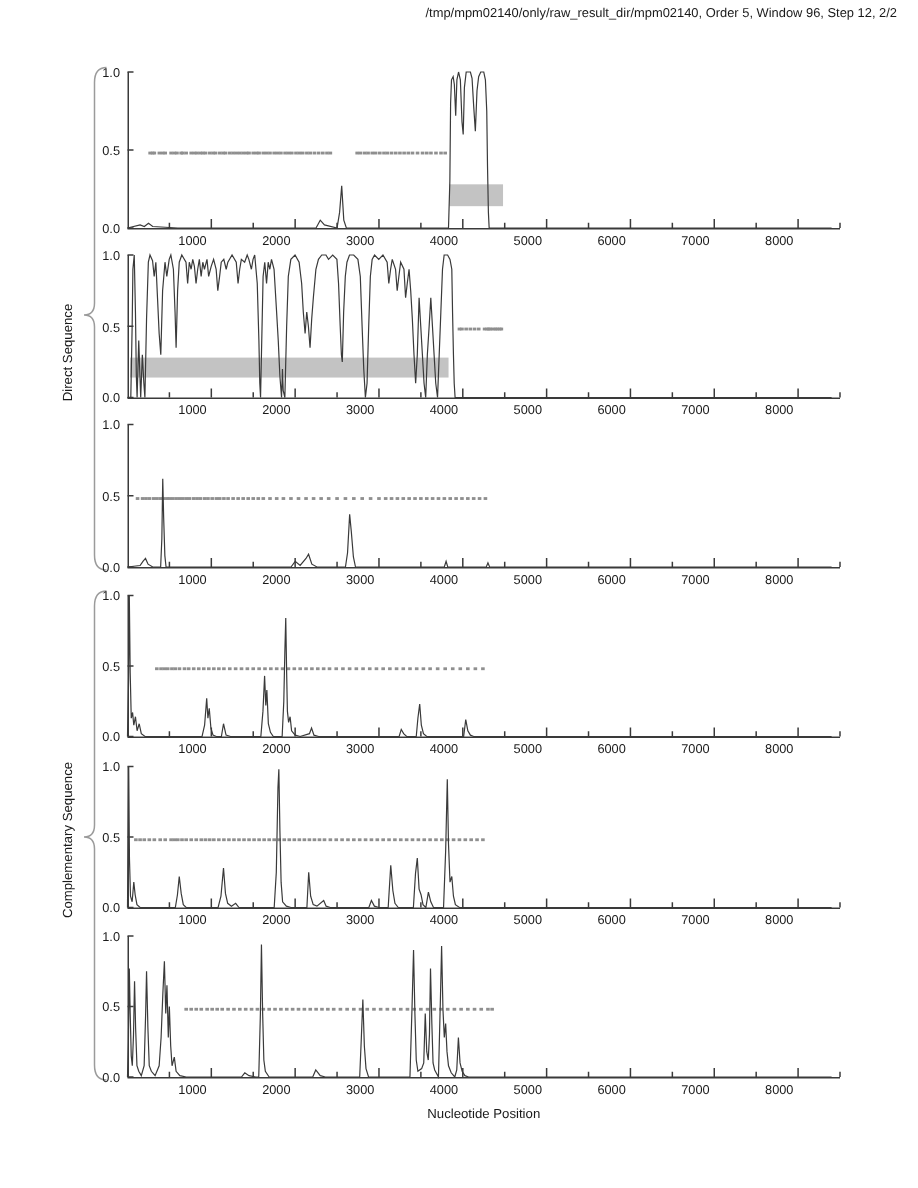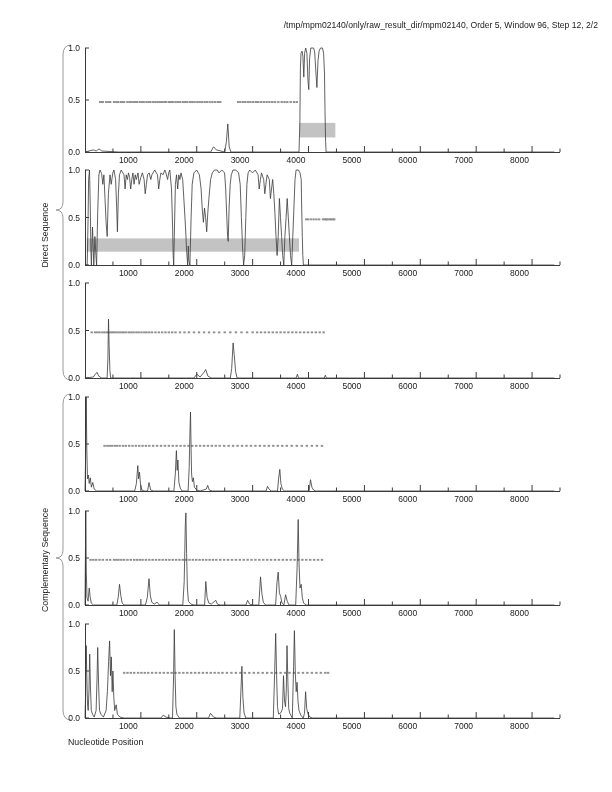--- a/index.html
+++ b/index.html
@@ -1,19 +1,19 @@
 <!DOCTYPE html>
 <html><head>
 <meta charset="utf-8">
 <style>
   html,body{margin:0;padding:0;background:#fff;}
   #page{position:relative;width:612px;height:792px;background:#ffffff;overflow:hidden;
         font-family:"Liberation Sans", sans-serif;color:#1a1a1a;}
-  #figure-title{position:absolute;top:20px;right:14px;font-size:8.6px;letter-spacing:0;color:#1a1a1a;white-space:nowrap;}
-  #x-axis-label{position:absolute;left:68px;width:475px;top:737px;font-size:8.8px;color:#1a1a1a;}
+  #figure-title{position:absolute;top:3px;right:14px;font-size:8.6px;letter-spacing:0;color:#1a1a1a;white-space:nowrap;}
+  #x-axis-label{position:absolute;left:85px;width:475px;top:737px;text-align:center;font-size:8.8px;color:#1a1a1a;}
   .group-label{position:absolute;height:12px;text-align:center;font-size:8.8px;color:#1a1a1a;
                transform:rotate(-90deg);transform-origin:center center;white-space:nowrap;}
   #group-label-direct{width:120px;left:-14px;top:229px;}
   #group-label-complementary{width:140px;left:-24px;top:554px;}
   .ytick{position:absolute;left:54px;width:26px;text-align:right;font-size:8.5px;color:#1a1a1a;}
   .xtick{position:absolute;width:44px;text-align:left;font-size:8.5px;color:#1a1a1a;}
   #braces{position:absolute;left:40px;top:40px;}
 </style>
 </head>
 <body>

